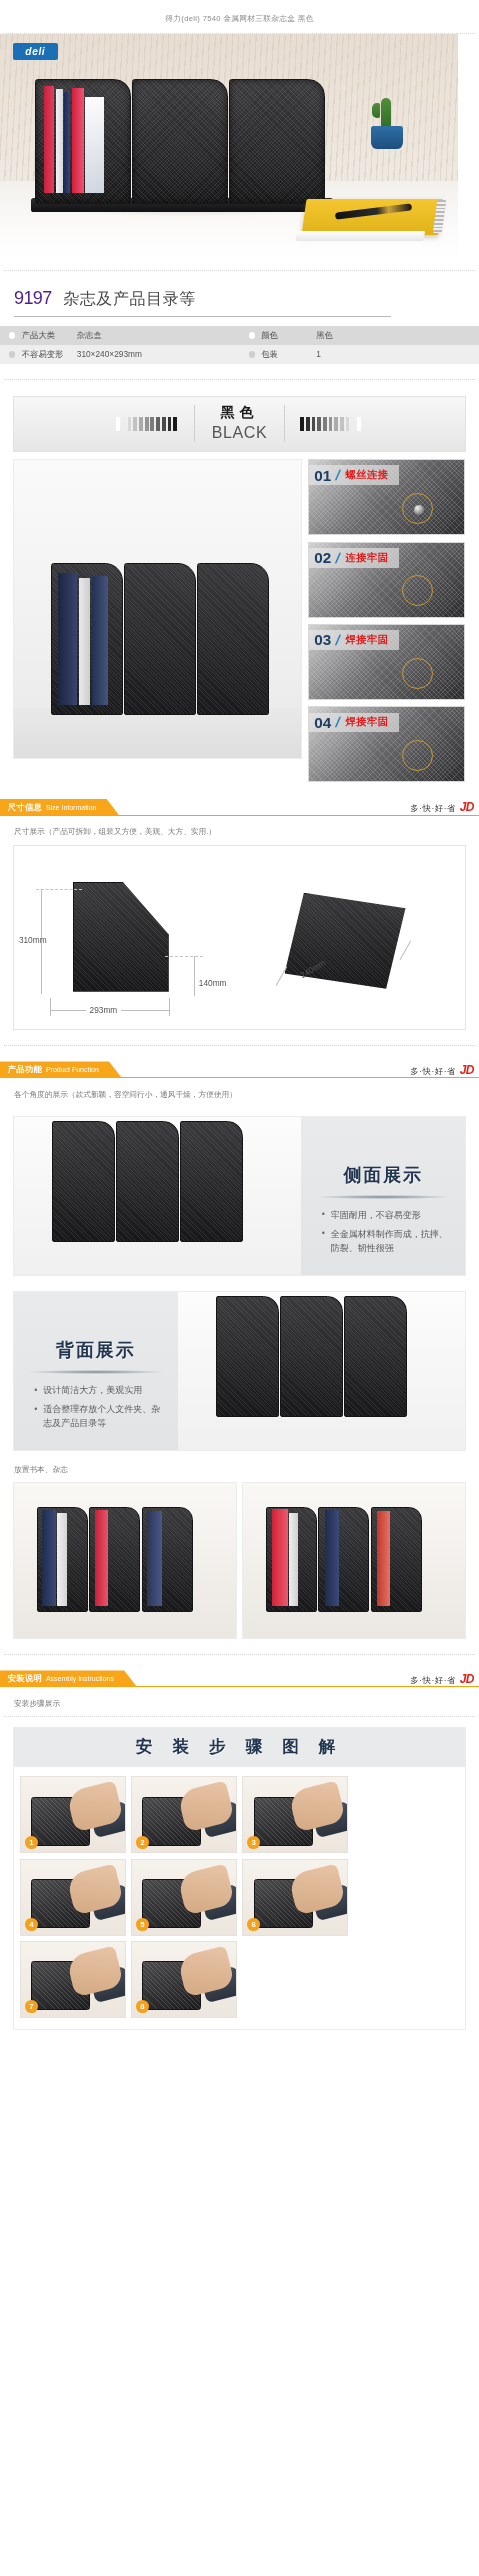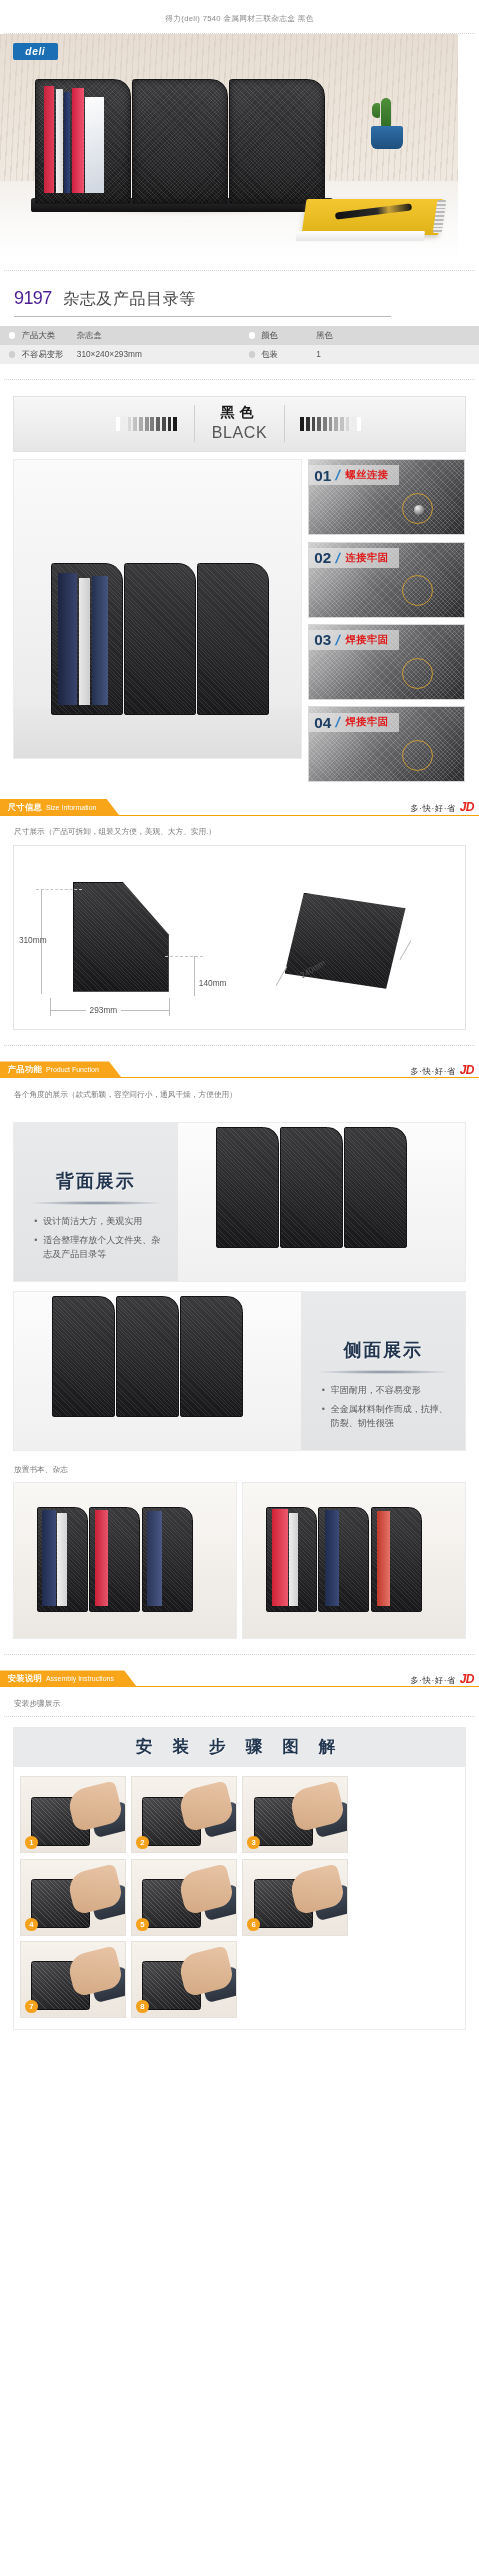--- a/index.html
+++ b/index.html
@@ -586,53 +586,53 @@
       <span class="en">Product Function</span>
     </div>
     <div class="jd-slogan">
       <span class="words">多·快·好·省</span>
       <span class="jd">JD</span>
     </div>
   </div>
 
   <div class="section-note">各个角度的展示（款式新颖，容空间行小，通风干燥，方便使用）</div>
 
+  <div class="panel-row" style="height:160px">
+    <div class="panel-photo">
+      <div class="rack3">
+        <div class="q q1"></div>
+        <div class="q q2"></div>
+        <div class="q q3"></div>
+      </div>
+    </div>
+    <div class="panel-text">
+      <div class="panel-title">侧面展示</div>
+      <div class="panel-divider"></div>
+      <ul class="panel-bullets">
+        <li>牢固耐用，不容易变形</li>
+        <li>全金属材料制作而成，抗摔、防裂、韧性很强</li>
+      </ul>
+    </div>
+  </div>
+
   <div class="panel-row" style="height:160px;margin-top:15.3px">
     <div class="panel-text">
       <div class="panel-title">背面展示</div>
       <div class="panel-divider"></div>
       <ul class="panel-bullets">
         <li>设计简洁大方，美观实用</li>
         <li>适合整理存放个人文件夹、杂志及产品目录等</li>
       </ul>
     </div>
     <div class="panel-photo">
       <div class="rack3">
         <div class="q q1"></div>
         <div class="q q2"></div>
         <div class="q q3"></div>
       </div>
-    </div>
-  </div>
-
-  <div class="panel-row" style="height:160px">
-    <div class="panel-photo">
-      <div class="rack3">
-        <div class="q q1"></div>
-        <div class="q q2"></div>
-        <div class="q q3"></div>
-      </div>
-    </div>
-    <div class="panel-text">
-      <div class="panel-title">侧面展示</div>
-      <div class="panel-divider"></div>
-      <ul class="panel-bullets">
-        <li>牢固耐用，不容易变形</li>
-        <li>全金属材料制作而成，抗摔、防裂、韧性很强</li>
-      </ul>
     </div>
   </div>
 
   <div class="usage-note">放置书本、杂志</div>
   <div class="usage-row">
     <div class="usage-cell">
       <div class="rack4">
         <div class="u u1"></div>
         <div class="u u2"></div>
         <div class="u u3"></div>

